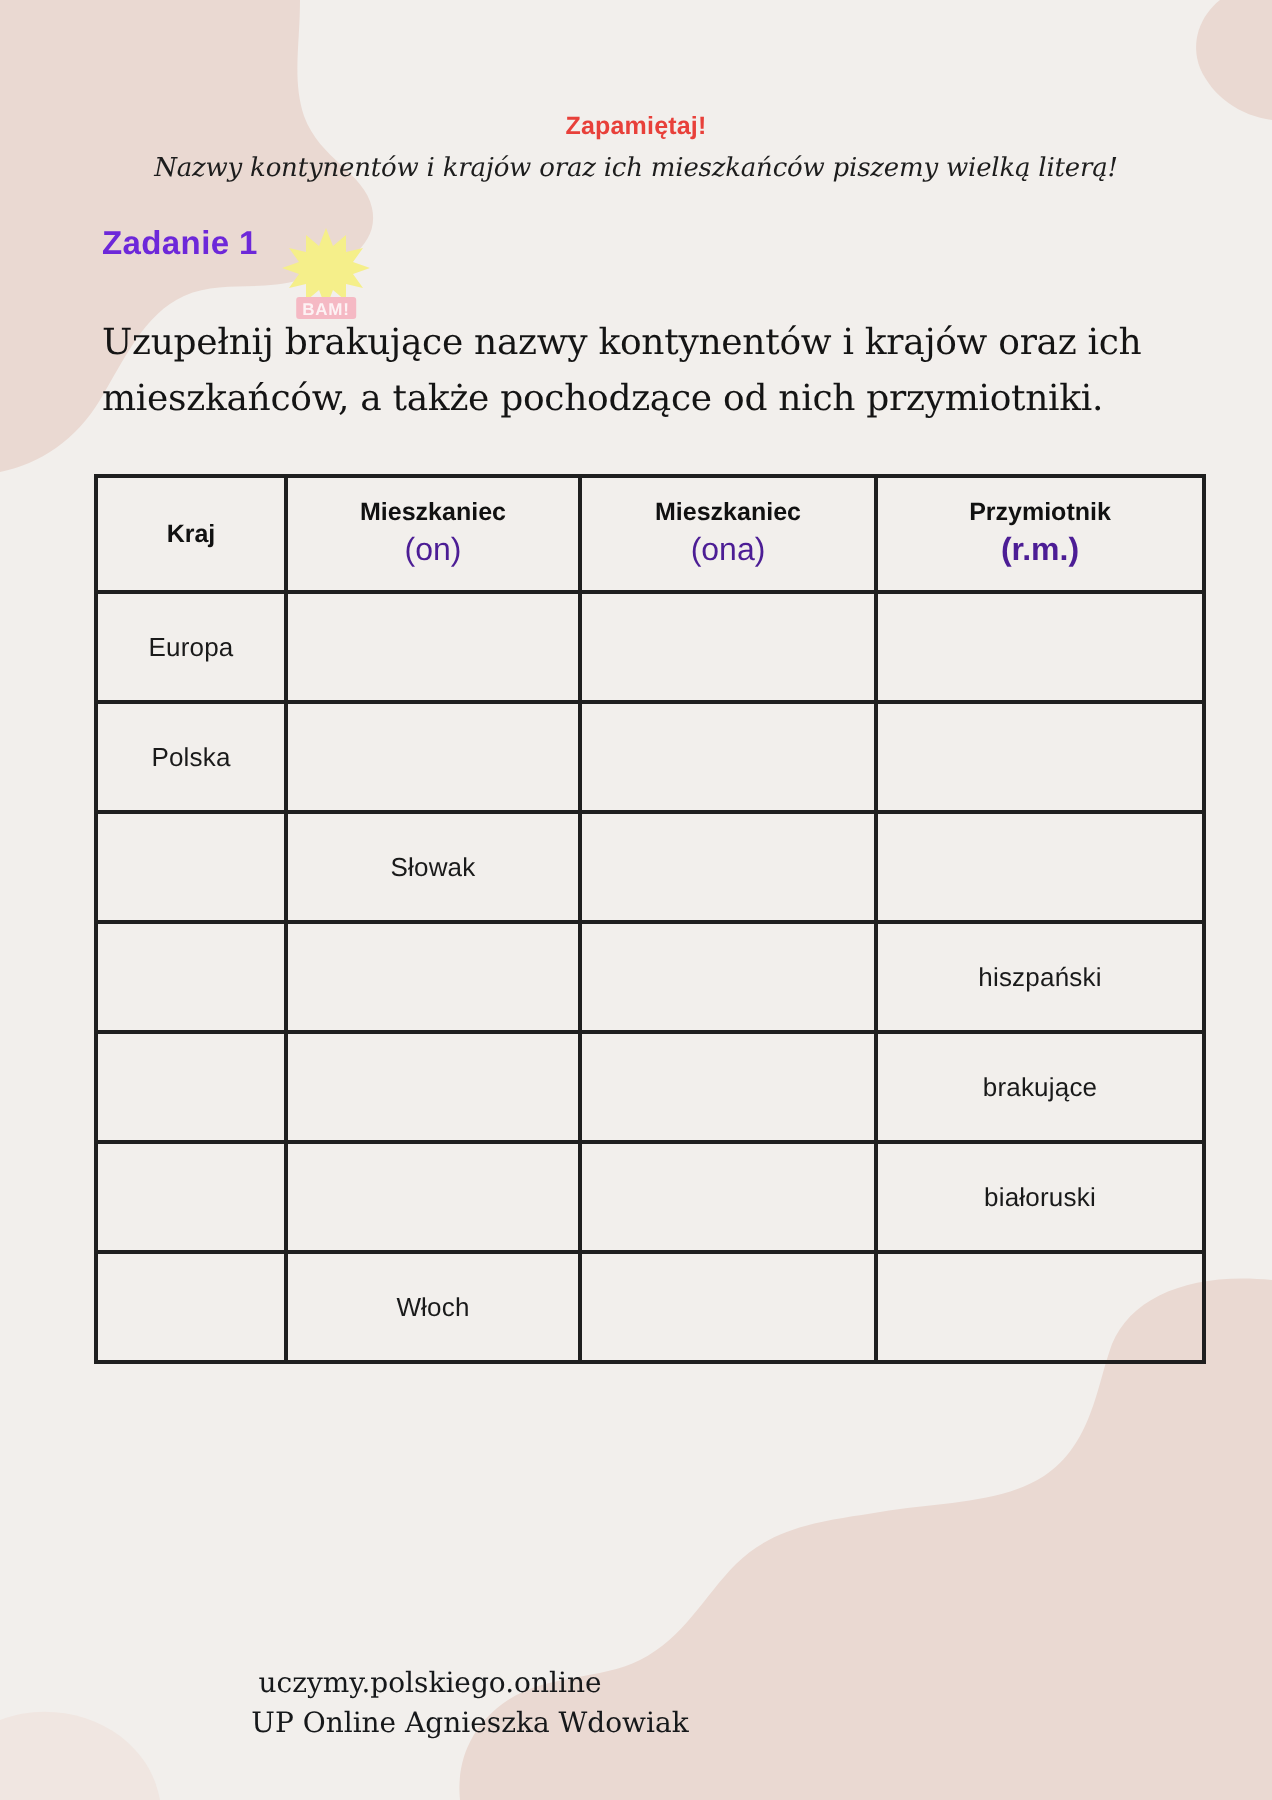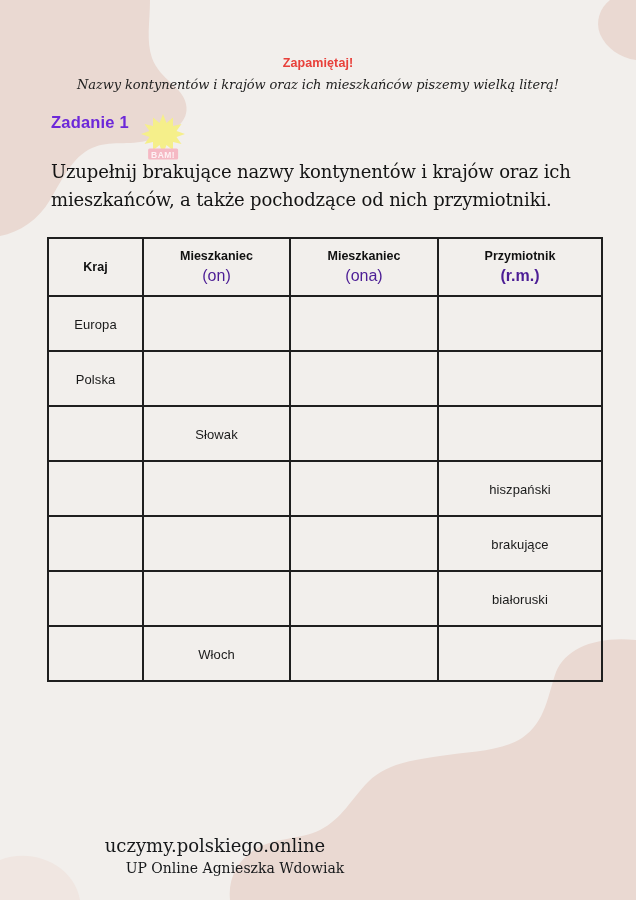--- a/index.html
+++ b/index.html
@@ -167,21 +167,21 @@
   .footer {
     position: absolute;
     left: 0;
     top: 833px;
     width: 430px;
     text-align: center;
     font-family: "DejaVu Serif", "Liberation Serif", serif;
     color: #16181a;
     line-height: 1.42;
   }
-  .footer .line1 { font-size: 18px; }
+  .footer .line1 { font-size: 14px; }
   .footer .line2 { font-size: 14px; padding-left: 40px; }
 </style>
 </head>
 <body>
 
 <div id="paper"></div>
 
 <div class="blob-layer">
   <svg viewBox="0 0 636 900" xmlns="http://www.w3.org/2000/svg">
 

